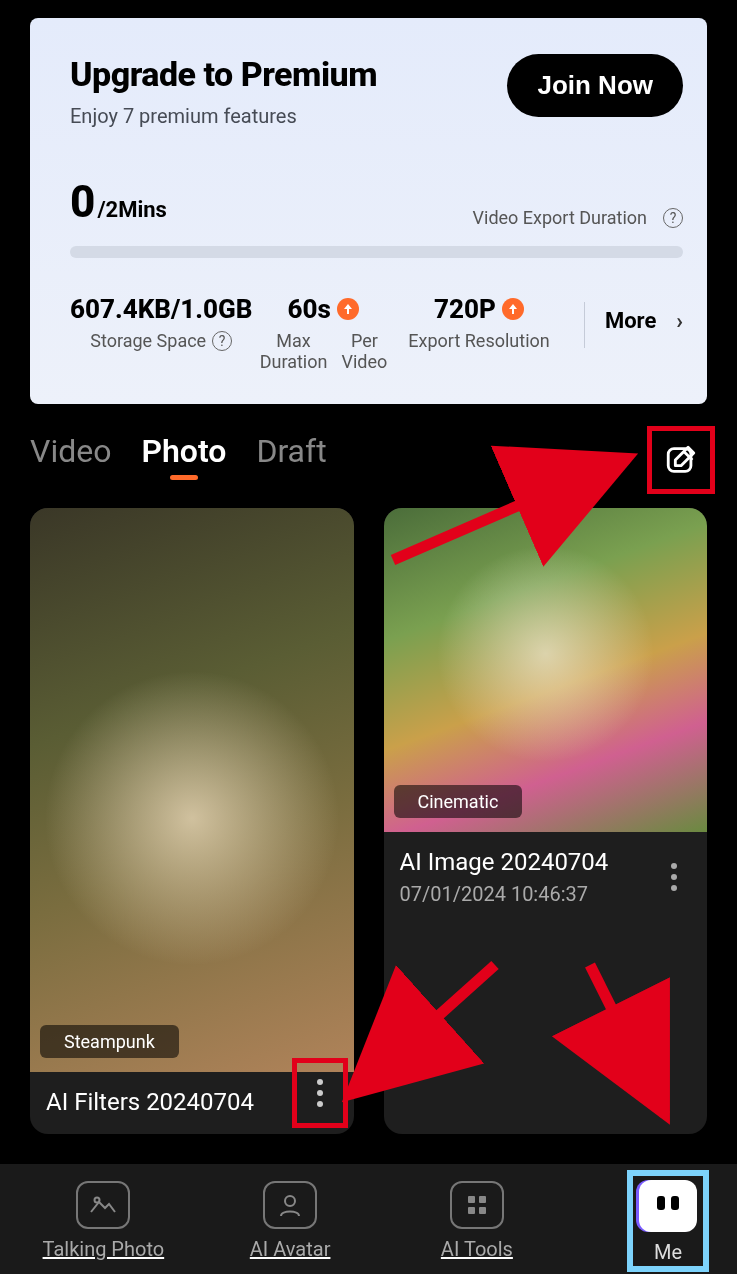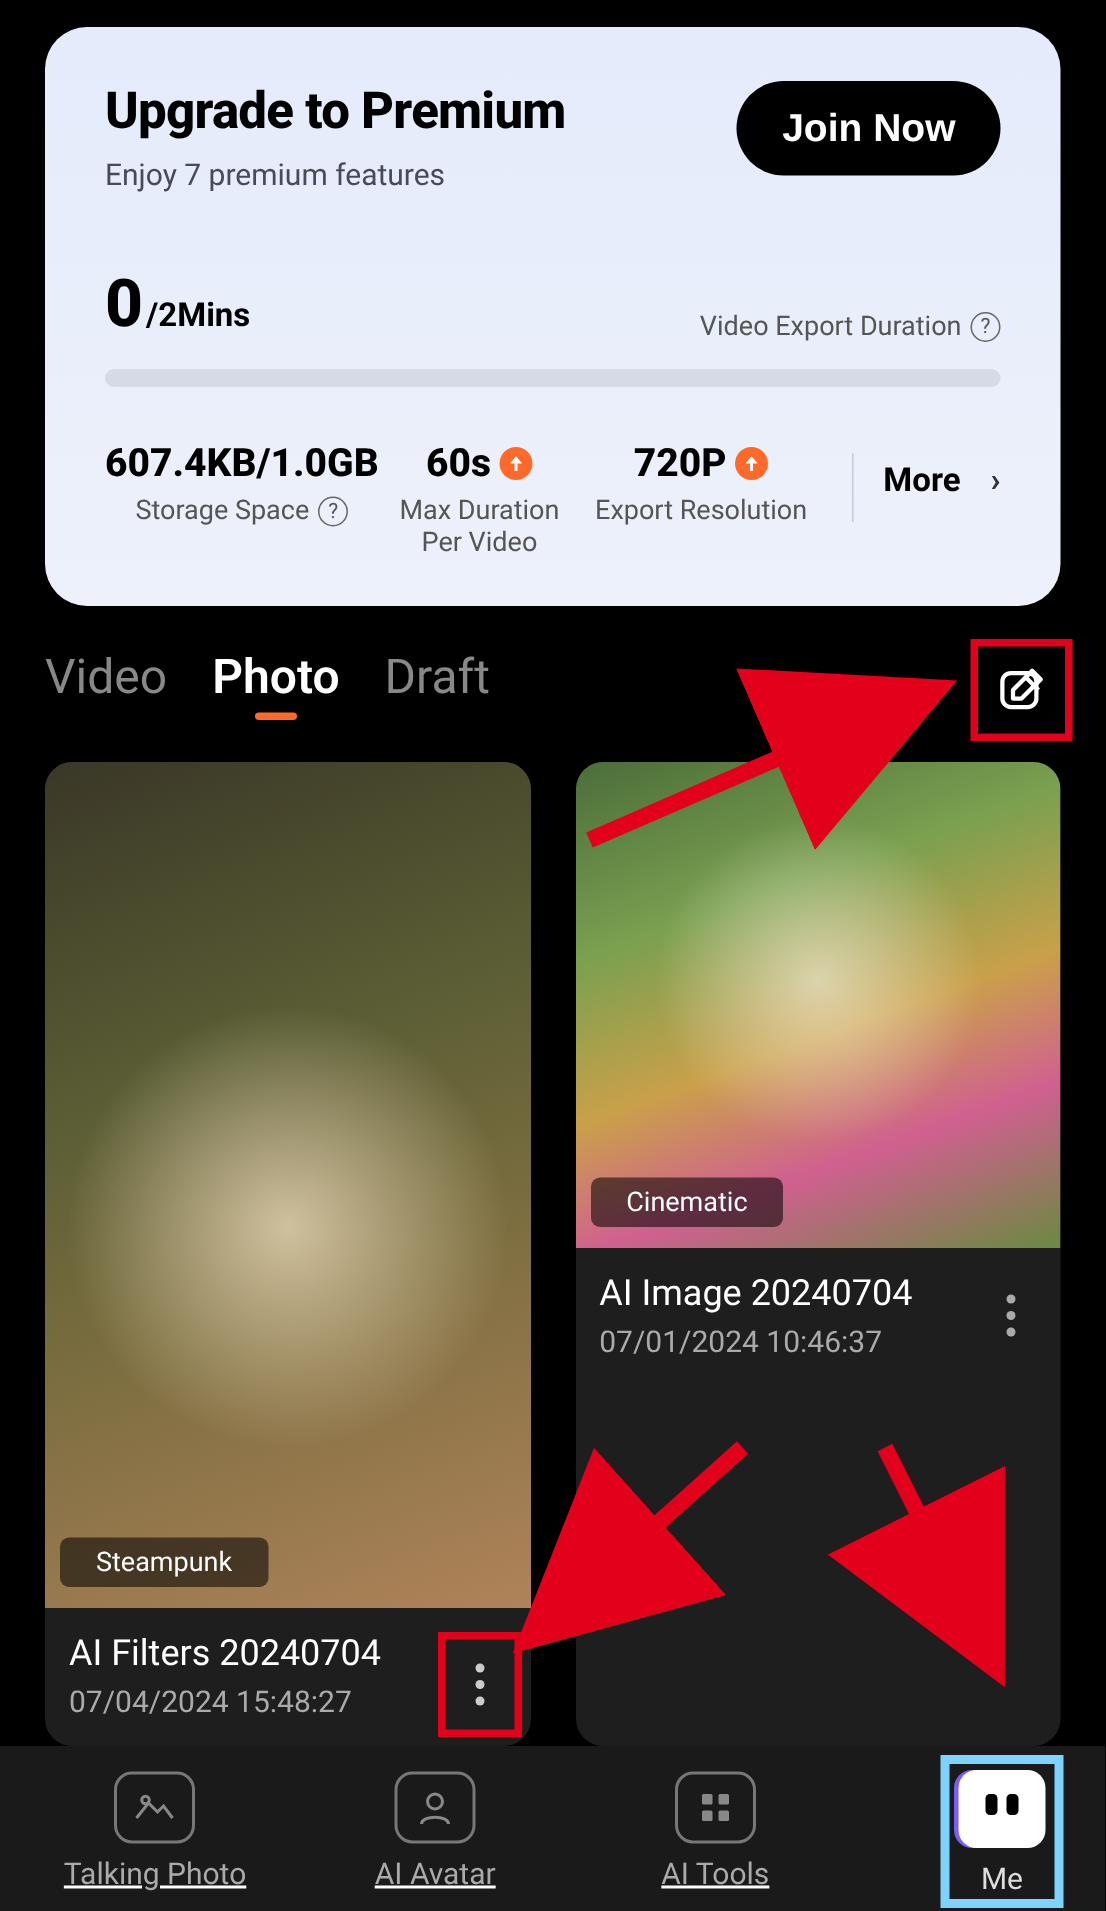--- a/index.html
+++ b/index.html
@@ -10,36 +10,36 @@
     font-family: -apple-system, BlinkMacSystemFont, "Segoe UI", Roboto, sans-serif;
     color: #fff;
     overflow: hidden;
     position: relative;
   }
 
   
   .premium-card {
     margin: 18px 30px 0 30px;
     background: linear-gradient(to bottom, #e4ebfb, #edf1fa);
-    border-radius: 28px;
-    padding: 36px 40px 32px 40px;
+    border-radius: 8px;
+    padding: 36px 24px 32px 40px;
     color: #000;
   }
   .premium-top { display:flex; justify-content:space-between; align-items:flex-start; }
   .premium-title { font-size: 34px; font-weight: 800; letter-spacing: -0.5px; }
   .premium-sub { font-size: 20px; color:#464b55; margin-top:10px; }
   .join-btn {
     background:#000; color:#fff; border:none; border-radius: 36px;
     padding: 16px 30px; font-size: 26px; font-weight: 700; cursor:pointer;
   }
   .duration-row { display:flex; justify-content:space-between; align-items:flex-end; margin-top: 48px;}
   .dur-left { display:flex; align-items:baseline; }
   .dur-big { font-size: 44px; font-weight: 800; }
   .dur-small { font-size: 22px; font-weight: 700; margin-left:2px;}
-  .dur-right { font-size: 18px; color:#555; display:flex; align-items:center; gap:6px;}
+  .dur-right { font-size: 18px; color:#555; display:flex; align-items:center; gap:16px;}
   .progress {
     height: 12px; background:#d4dae6; border-radius: 6px; margin-top: 18px;
   }
   .stats-row {
     display:flex; align-items:flex-start; margin-top: 36px; gap: 0;
   }
   .stat { text-align:center; }
   .stat-val { font-size: 26px; font-weight: 800; display:flex; justify-content:center; align-items:center; gap:6px;}
   .stat-lbl { font-size: 18px; color:#555; margin-top:6px; display:flex; justify-content:center; align-items:center; gap:6px;}
   .up-icon {
@@ -174,21 +174,21 @@
 
     <div class="stat" style="width:150px;">
       <div class="stat-val">
         <span>60s</span>
         <span class="up-icon">
           <svg width="12" height="12" viewBox="0 0 12 12">
               <path d="M6 1 L10 6 L7 6 L7 11 L5 11 L5 6 L2 6 Z" fill="#fff"></path>
             </svg>
         </span>
       </div>
-      <div class="stat-lbl" style="flex-direction:column; gap:0;">
+      <div class="stat-lbl" style="flex-direction:row; gap:0;">
         <span>Max Duration</span>
         <span>Per Video</span>
       </div>
     </div>
 
     <div class="stat" style="width:180px;">
       <div class="stat-val">
         <span>720P</span>
         <span class="up-icon">
           <svg width="12" height="12" viewBox="0 0 12 12">
@@ -224,21 +224,20 @@
 </div>
 
 <div class="gallery">
   <div class="card card1">
     <div class="thumb thumb1">
       <div class="badge badge1">Steampunk</div>
     </div>
     <div class="card-footer">
       <div class="cf-text">
         <div class="cf-title">AI Filters 20240704</div>
-        <div class="cf-date">07/04/2024 15:48:27</div>
       </div>
     </div>
     <div class="dots-hi">
       <div class="dots-btn">
         <svg width="8" height="30" viewBox="0 0 8 30">
           <circle cx="4" cy="4" r="3" fill="#ccc"></circle>
             <circle cx="4" cy="15" r="3" fill="#ccc"></circle>
             <circle cx="4" cy="26" r="3" fill="#ccc"></circle>
         </svg>
       </div>

